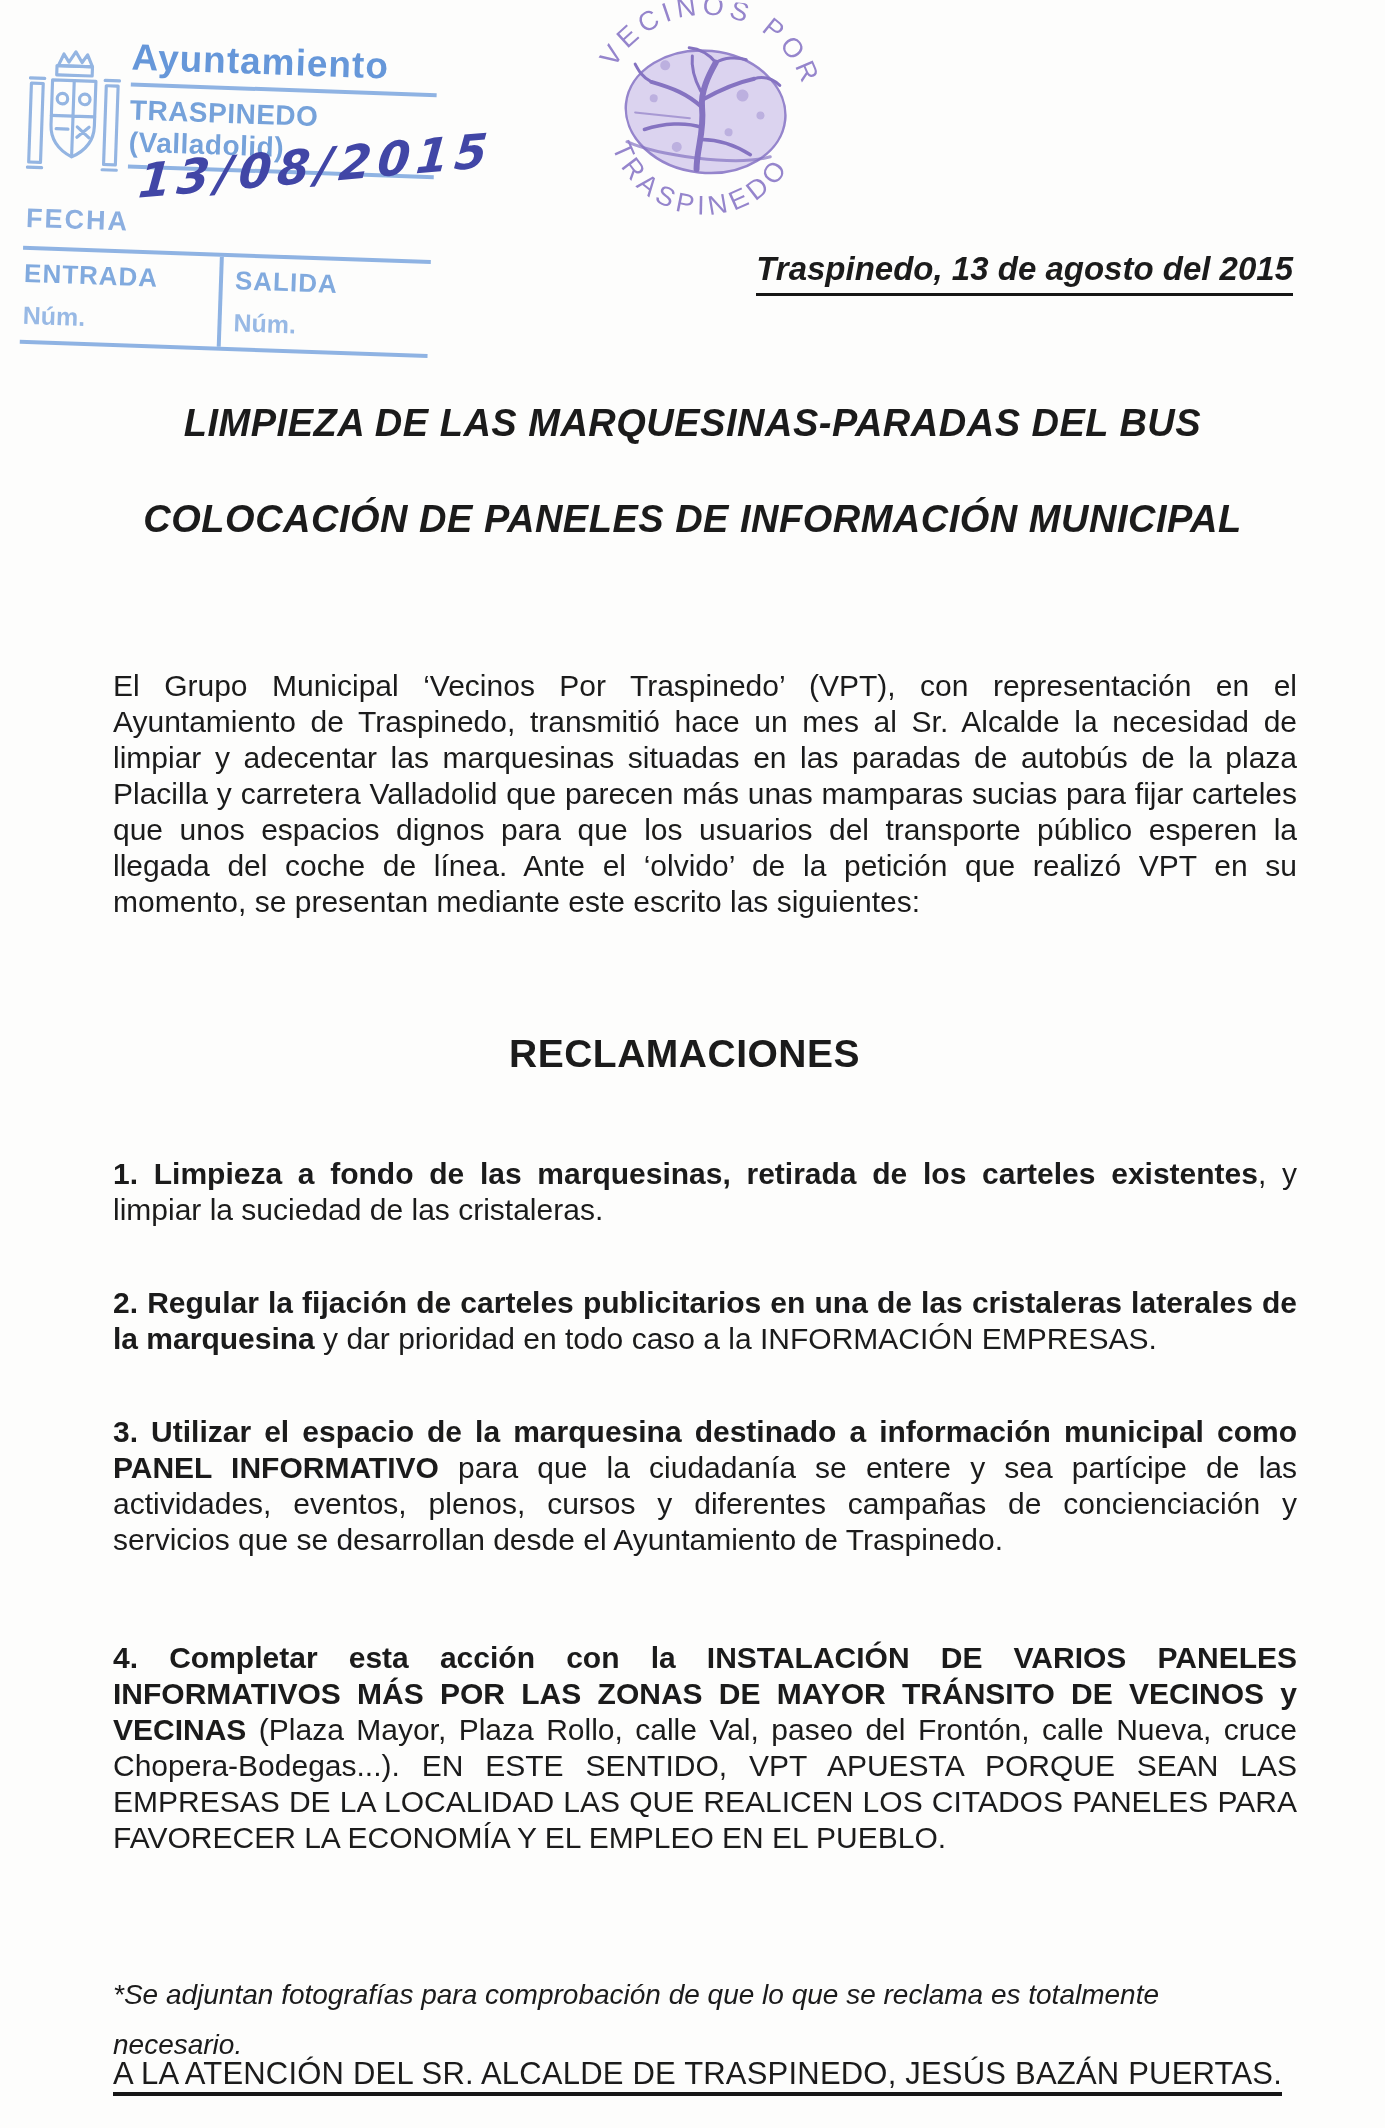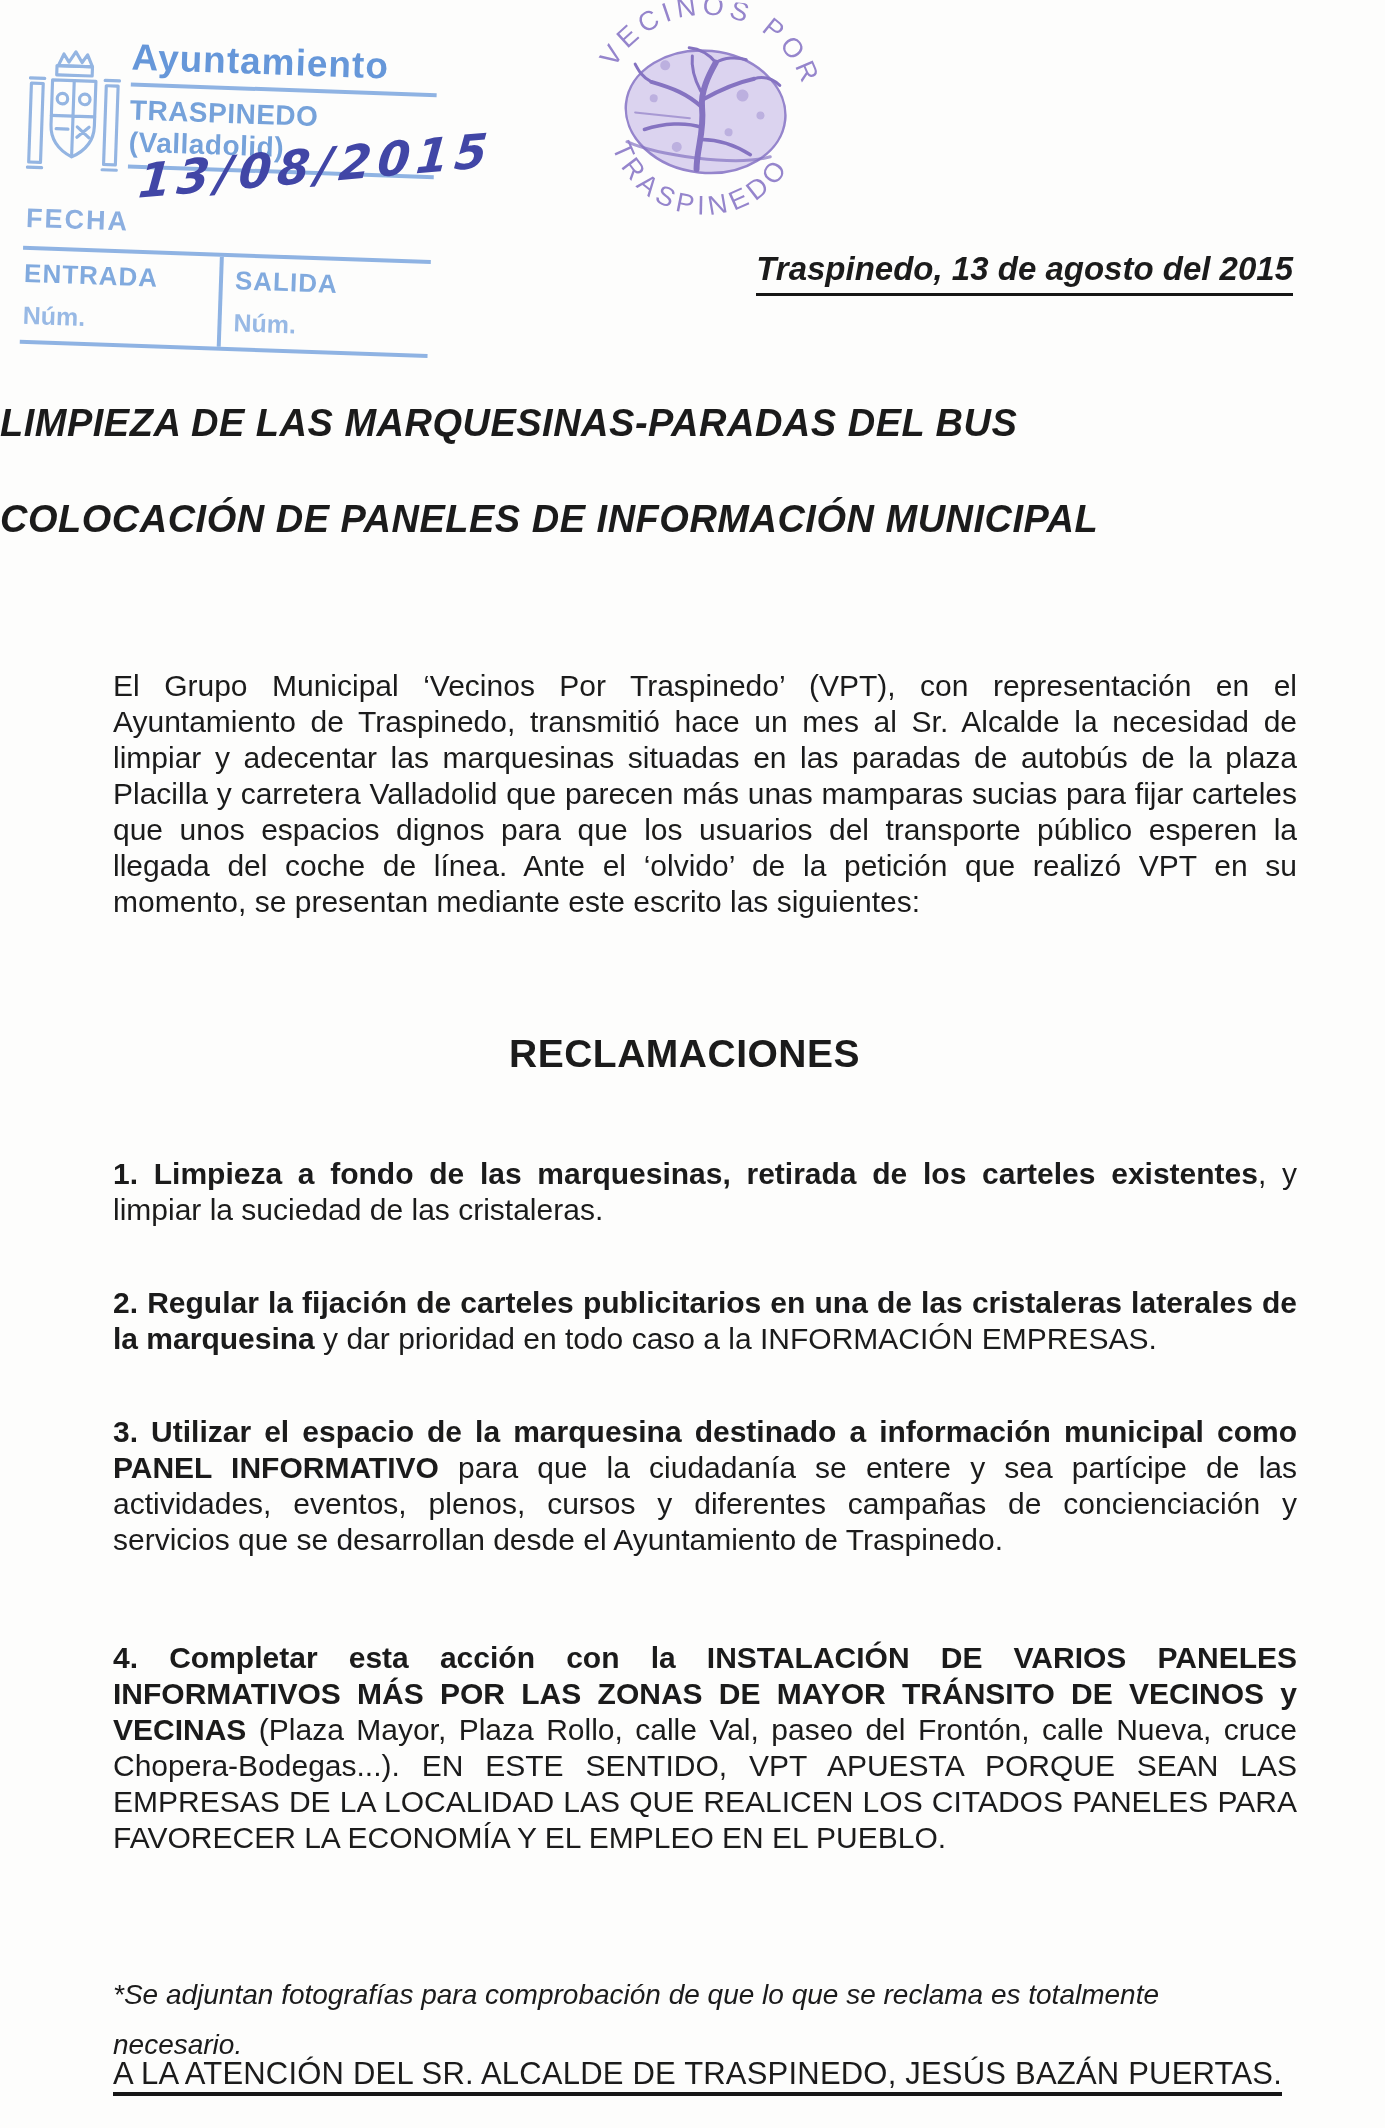--- a/index.html
+++ b/index.html
@@ -58,21 +58,21 @@
     font-family:"Liberation Sans", sans-serif;
     font-size:27px; letter-spacing:5px; fill:#8d7bc8;
   }
 
   
   .dateline {
     position:absolute; right:92px; top:250px;
     font-size:33px; font-weight:bold; font-style:italic;
     border-bottom:3px solid #161616; padding-bottom:5px;margin-left:38px;
   }
-  .title { position:absolute; left:0; right:0; top:402px; text-align:left; }
+  .title { position:absolute; left:0; right:0; top:402px; text-align:center; }
   .title div {
     font-size:38px; font-weight:bold; font-style:italic; letter-spacing:.5px;
   }
   .title .t2 { margin-top:53px; }
 
   .bodytext {
     position:absolute; left:113px; right:88px;
     font-size:30px; line-height:36px; text-align:justify;
   }
   .intro { top:638px; }

